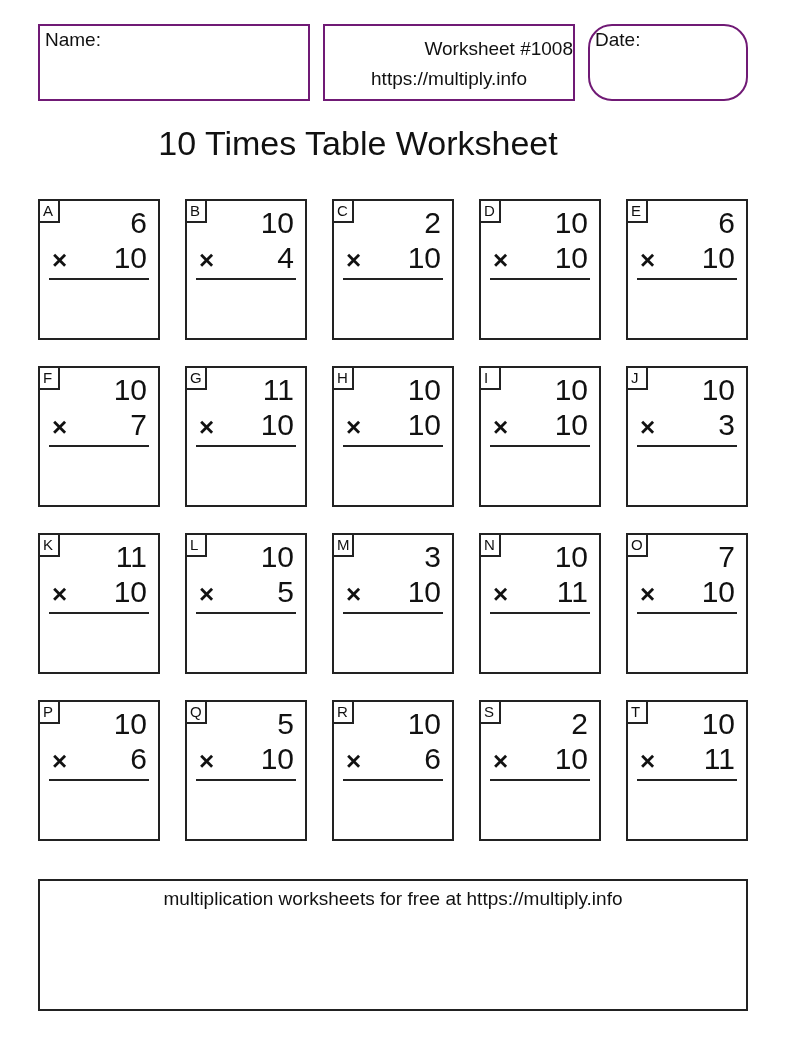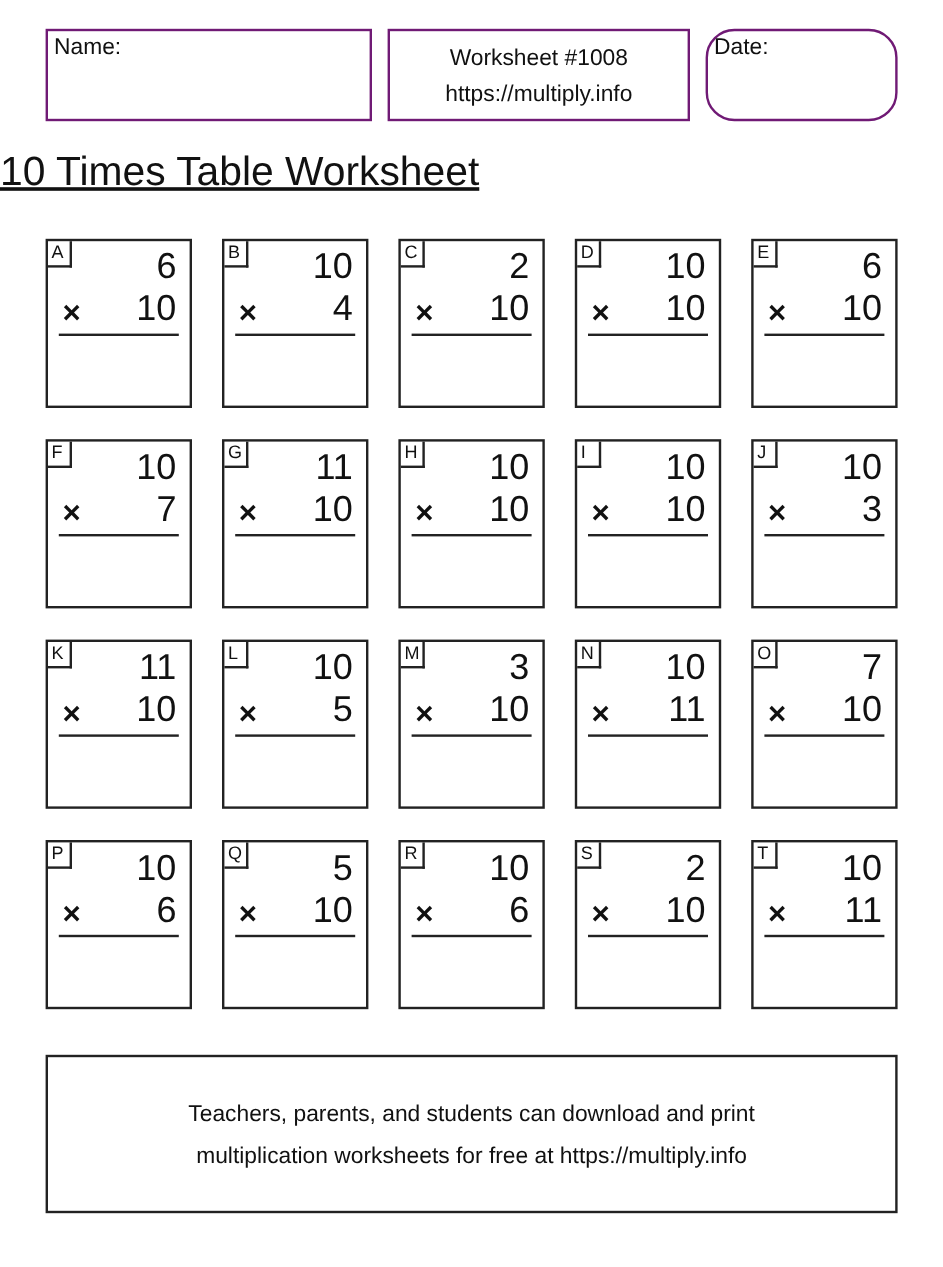--- a/index.html
+++ b/index.html
@@ -3,22 +3,22 @@
   <meta charset="utf-8">
   <style>
     html, body { margin: 0; padding: 0; background: #ffffff; }
     body { width: 786px; height: 1056px; position: relative; font-family: "Liberation Sans", sans-serif; color: #111; overflow: hidden; }
     .hbox { position: absolute; border: 2px solid #701a75; box-sizing: border-box; background: #fff; }
     #name-box { left: 38px; top: 24px; width: 272px; height: 77px; }
     #ws-box { left: 323px; top: 24px; width: 252px; height: 77px; text-align: center; }
     #date-box { left: 588px; top: 24px; width: 160px; height: 77px; border-radius: 24px; }
     .hlabel { position: absolute; left: 5px; top: 3px; font-size: 19px; }
     .wsline { font-size: 19px; line-height: 30px; }
-    .wsline.first { margin-top: 8px; }
-    #title { position: absolute; left: 0; width: 716px; top: 124px; font-size: 34px; text-decoration: underline; }
+    .wsline.first { margin-top: 8px; text-align: right; }
+    #title { position: absolute; left: 0; width: 716px; top: 124px; text-align: center; font-size: 34px; }
     .card { position: absolute; width: 122px; height: 141px; border: 2px solid #222; box-sizing: border-box; background: #fff; }
     .letter { position: absolute; left: 0; top: 0; width: 20px; height: 22px; border-right: 2px solid #222; border-bottom: 2px solid #222; box-sizing: border-box; font-size: 15px; line-height: 20px; padding-left: 3px; }
     .top-num { position: absolute; right: 11px; top: 4px; font-size: 30px; line-height: 36px; }
     .bot-num { position: absolute; right: 11px; top: 39px; font-size: 30px; line-height: 36px; }
     .times { position: absolute; left: 12px; top: 44px; font-size: 26px; line-height: 30px; font-weight: bold; }
     .rule { position: absolute; left: 9px; right: 9px; top: 77px; height: 2px; background: #222; }
     #footer { position: absolute; left: 38px; top: 879px; width: 710px; height: 132px; border: 2px solid #222; box-sizing: border-box; text-align: center; }
     .fline { font-size: 19px; line-height: 35px; }
     .fline.first { margin-top: 30px; }
   </style>
@@ -175,15 +175,14 @@
     <div class="card" style="left: 626px; top: 700px;">
       <div class="letter">T</div>
       <div class="top-num">10</div>
       <div class="times">×</div>
       <div class="bot-num">11</div>
       <div class="rule"></div>
     </div>
   </div>
 
 <div id="footer">
-  <div class="fline first">Teachers, parents, and students can download and print</div>
   <div class="fline">multiplication worksheets for free at https://multiply.info</div>
 </div>
 
 </body></html>

